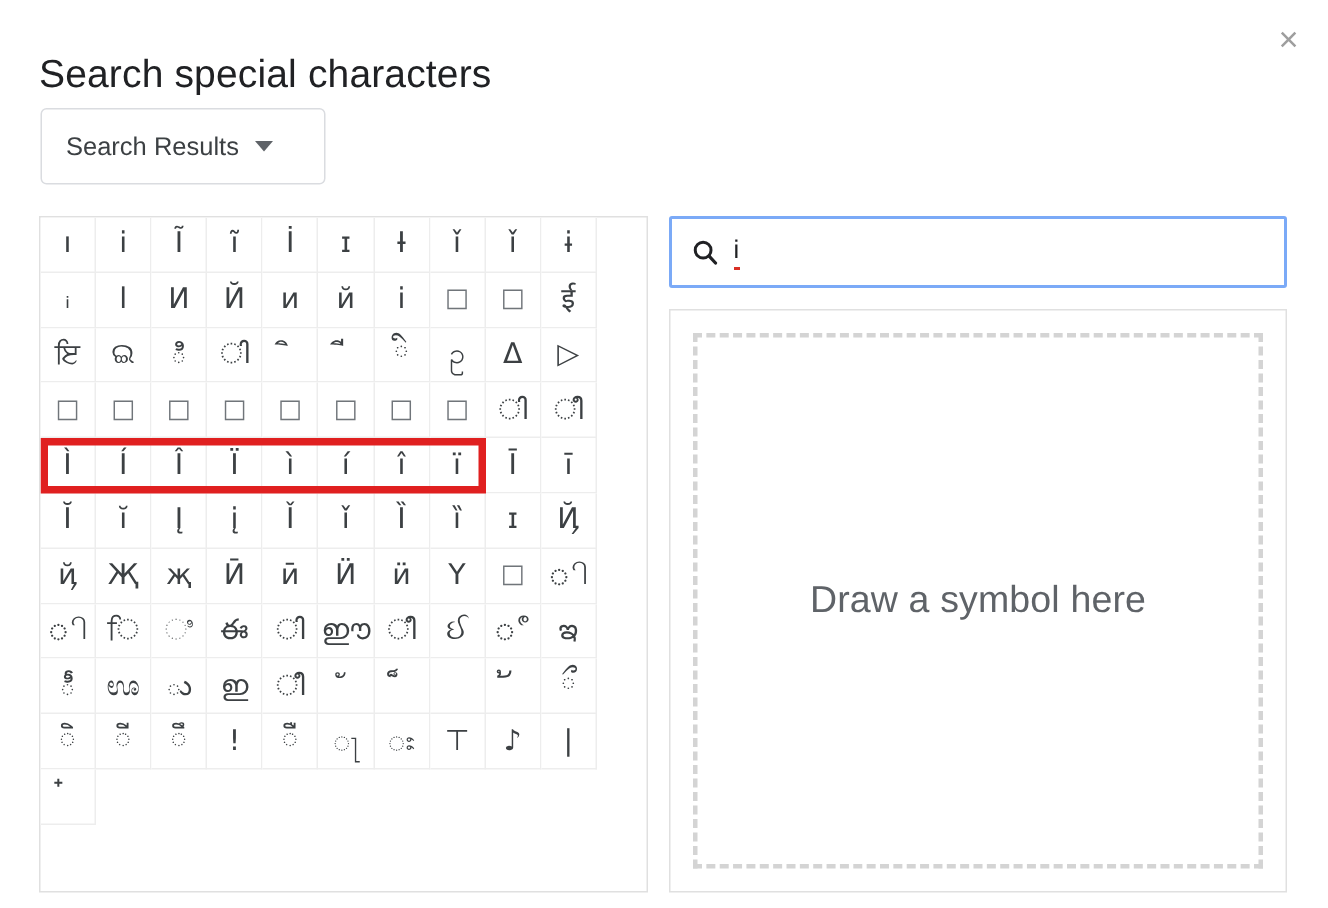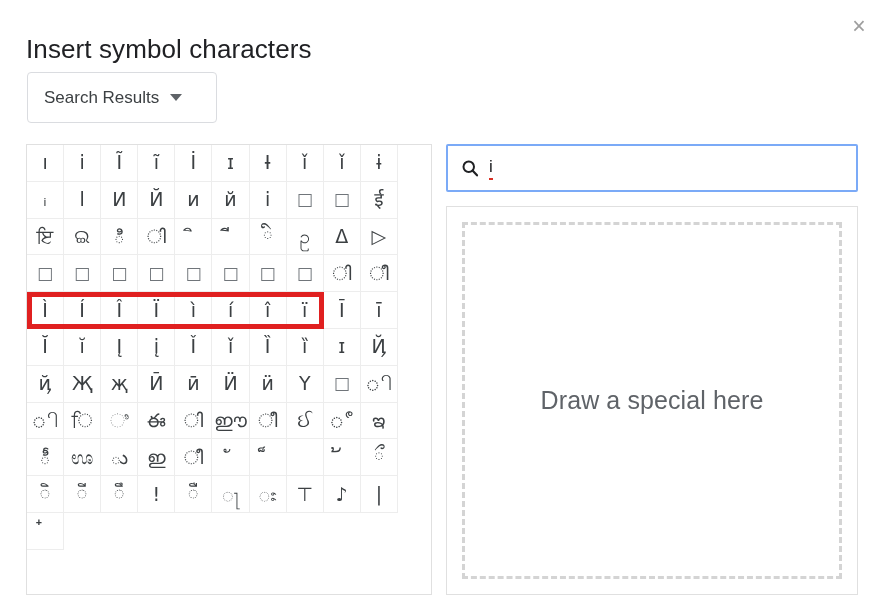--- a/index.html
+++ b/index.html
@@ -198,21 +198,21 @@
     user-select: none;
   }
 </style>
 </head>
 <body>
 
 <div id="dialog">
 
   <button id="close-btn">×</button>
 
-  <h1 id="page-title">Insert symbol characters</h1>
+  <h1 id="page-title">Search special characters</h1>
 
   <div id="category-dropdown">
     <span class="label">Search Results</span>
     <span class="caret"></span>
   </div>
 
   <div id="char-panel">
     <div id="char-grid">
       <div id="selection-highlight" style="left: 0px; top: 147.2px; width: 296.8px; height: 36.8px; border-color: rgb(224, 32, 32);"></div>
     <div class="char-cell">ı</div>
@@ -322,17 +322,17 @@
   <div id="search-box">
     <svg id="search-icon" viewBox="0 0 24 24">
       <path fill="none" stroke="currentColor" stroke-width="2.4" d="M10.5 4.2a6.3 6.3 0 1 0 0 12.6 6.3 6.3 0 0 0 0-12.6z"></path>
       <path fill="none" stroke="currentColor" stroke-width="2.6" stroke-linecap="round" d="M15.3 15.3 L20.4 20.8"></path>
     </svg>
     <span id="search-input-text">i</span>
   </div>
 
   <div id="draw-panel">
     <div id="draw-area">
-      <span id="draw-placeholder">Draw a special here</span>
+      <span id="draw-placeholder">Draw a symbol here</span>
     </div>
   </div>
 
 </div>
 
 </body></html>

